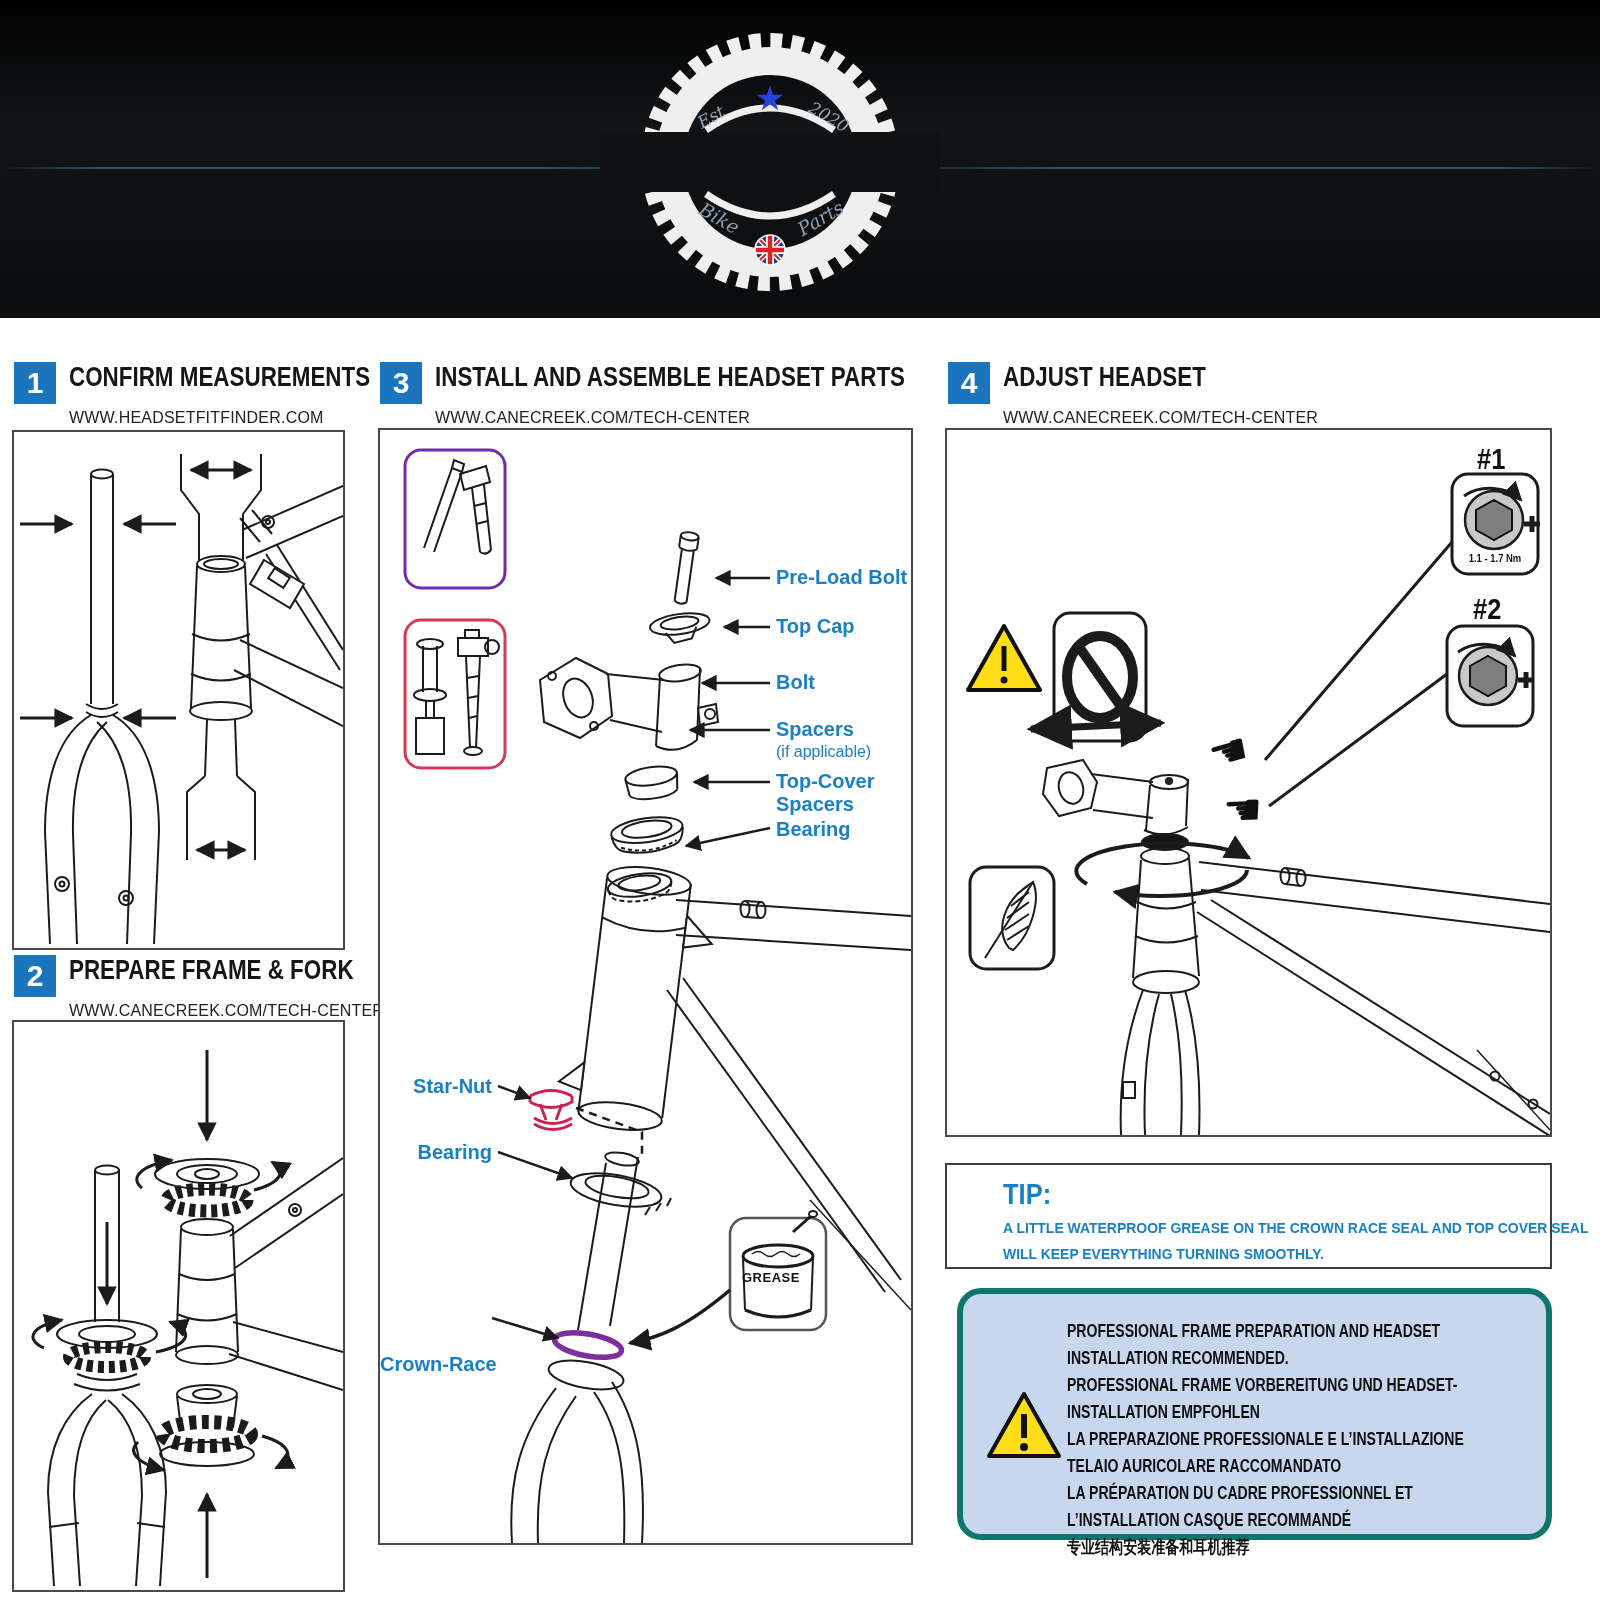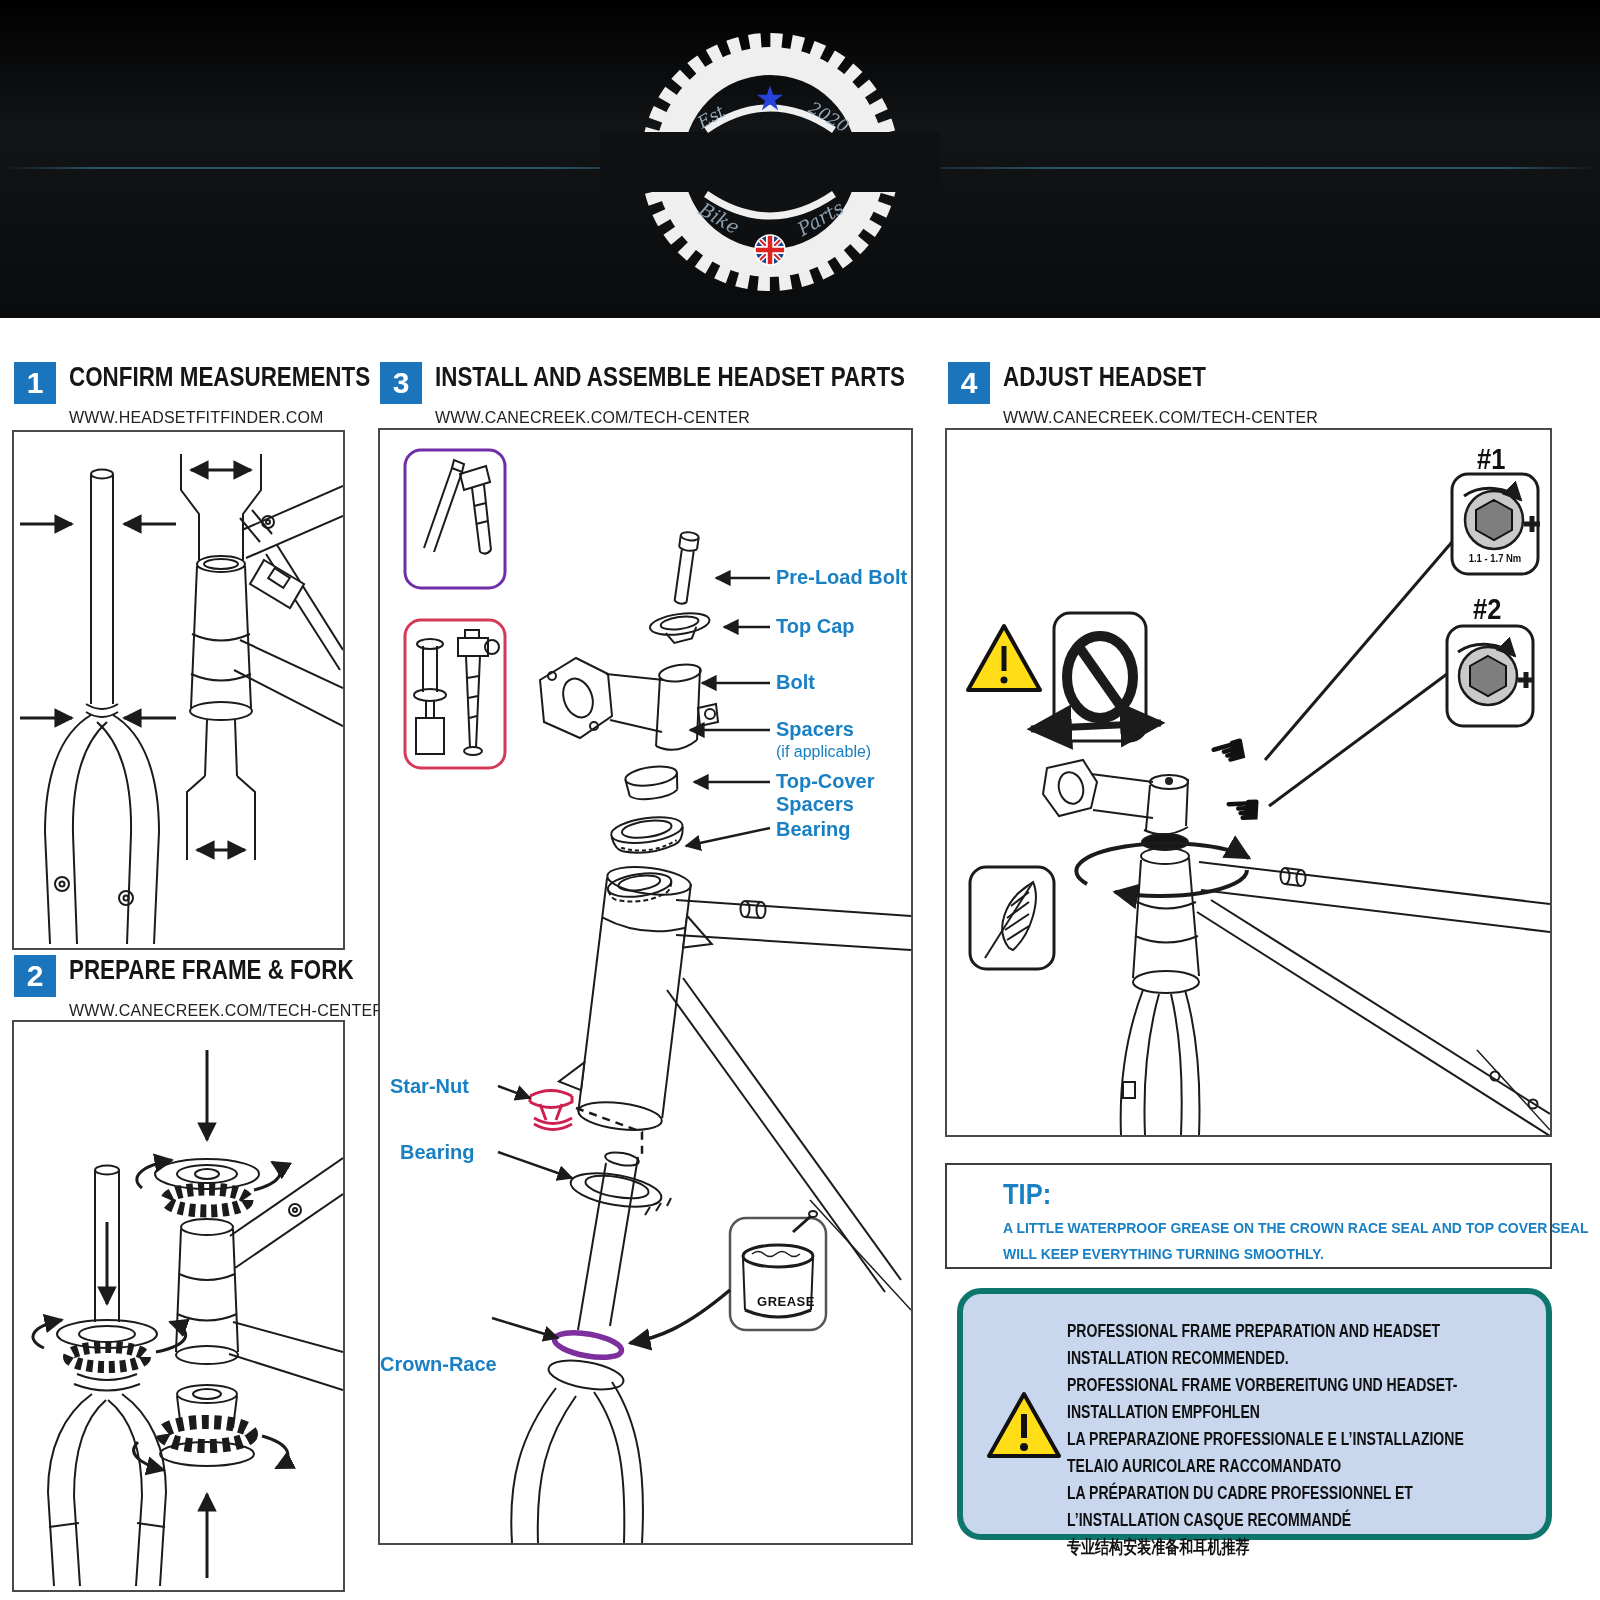--- a/index.html
+++ b/index.html
@@ -28,21 +28,21 @@
   .sec-title{font-size:28px;font-weight:700;color:#161616;white-space:nowrap;
     transform:scaleX(.8);transform-origin:left top;line-height:30px}
   .sec-url{font-size:16px;color:#222;letter-spacing:.2px;margin-top:17px}
 
   
   .panel{position:absolute;background:#fff;border:2px solid #4a4a4a}
   .panel svg{position:absolute;left:0;top:0}
 
   .lbl{position:absolute;color:var(--label-blue);font-weight:700;font-size:20px;white-space:nowrap;line-height:22px}
   .lbl.small{font-size:16px;font-weight:400}
-  .rlbl{text-align:left}
+  .rlbl{text-align:right}
   .grease-lbl{position:absolute;font-size:13px;font-weight:700;letter-spacing:.5px;color:#111}
   .hash{position:absolute;font-size:30px;font-weight:700;color:#111;transform:scaleX(.85);transform-origin:left top}
   .torque{position:absolute;font-size:10.5px;font-weight:700;color:#111;text-align:center;transform:scaleX(.9)}
   .hand{position:absolute;font-size:44px;line-height:1;color:#111;font-family:"DejaVu Sans",sans-serif}
 
   
   .tip-box{position:absolute;background:#fff;border:2px solid #3d3d3d;padding:12px 16px 0 56px}
   .tip-head{font-size:30px;font-weight:700;color:var(--label-blue);transform:scaleX(.85);transform-origin:left top}
   .tip-line{font-size:15.5px;font-weight:700;color:var(--label-blue);white-space:nowrap;
     transform:scaleX(.9);transform-origin:left top;line-height:26px;margin-top:4px}
@@ -398,21 +398,21 @@
     <div class="lbl" style="left:396px;top:185px">Top Cap</div>
     <div class="lbl" style="left:396px;top:241px">Bolt</div>
     <div class="lbl" style="left:396px;top:288px">Spacers</div>
     <div class="lbl small" style="left:396px;top:311px">(if applicable)</div>
     <div class="lbl" style="left:396px;top:340px">Top-Cover</div>
     <div class="lbl" style="left:396px;top:363px">Spacers</div>
     <div class="lbl" style="left:396px;top:388px">Bearing</div>
     <div class="lbl rlbl" style="left:10px;top:645px;width:102px">Star-Nut</div>
     <div class="lbl rlbl" style="left:20px;top:711px;width:92px">Bearing</div>
     <div class="lbl rlbl" style="left:0px;top:923px;width:108px">Crown-Race</div>
-    <div class="grease-lbl" style="left:362px;top:864px;width:88px;text-align:center">GREASE</div>
+    <div class="grease-lbl" style="left:362px;top:840px;width:88px;text-align:left">GREASE</div>
   </div>
 
   <div class="panel" style="left:945px;top:428px;width:607px;height:709px">
     <svg width="603" height="705" viewBox="0 0 603 705" fill="none" stroke="#1b1b1b" stroke-width="2">
       <defs>
         <marker id="m4" viewBox="0 0 10 10" refX="9" refY="5" markerWidth="6.5" markerHeight="6.5" orient="auto-start-reverse">
           <path d="M0,0L10,5L0,10z" fill="#1b1b1b" stroke="none"></path>
         </marker>
       </defs>
 

